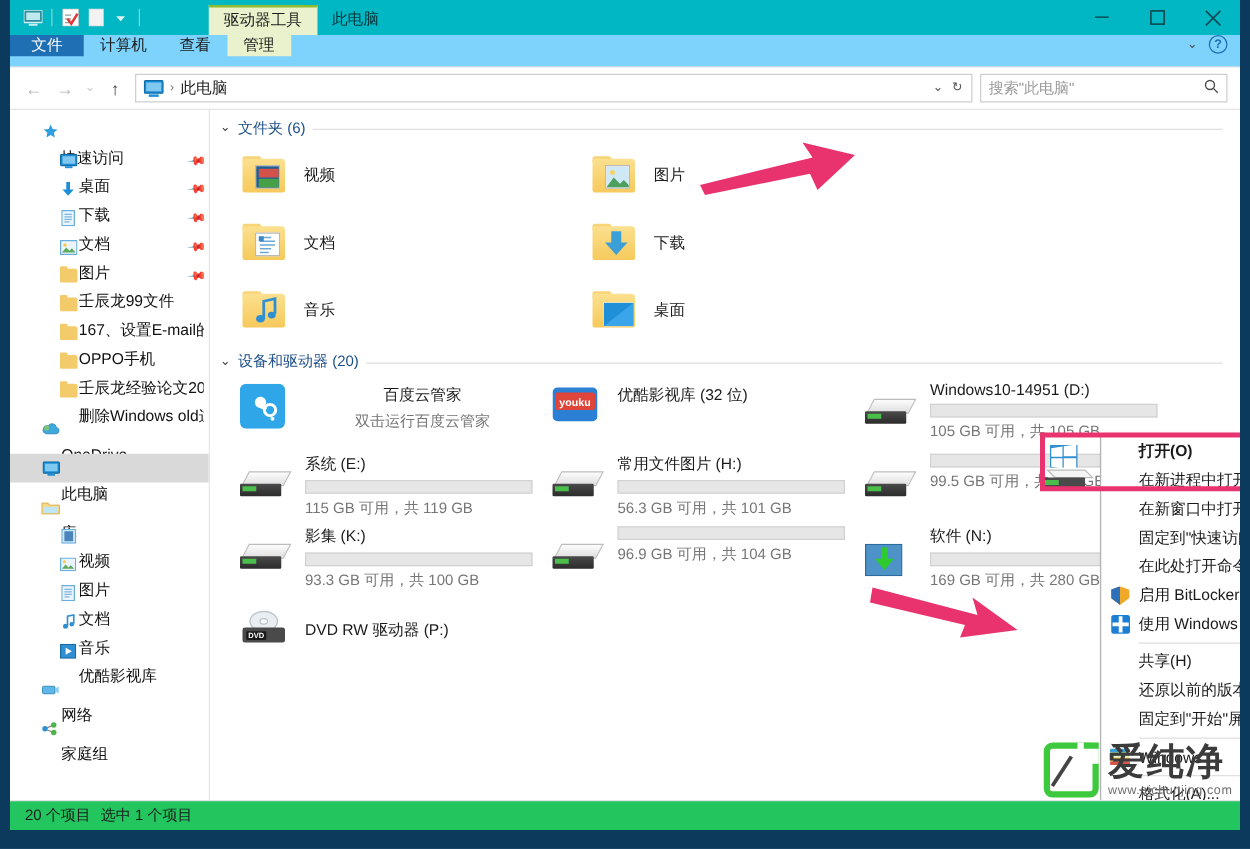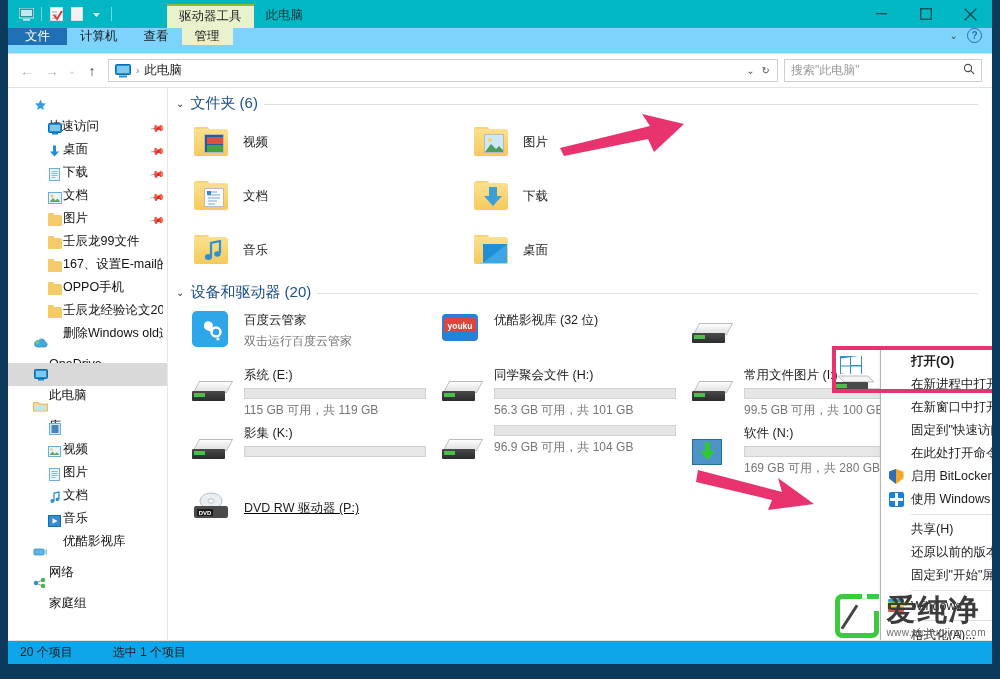--- a/index.html
+++ b/index.html
@@ -124,21 +124,21 @@
     background:#f3cb6b; border-radius:1px 1px 0 0;
   }
 
   
   .content { flex: 1; position: relative; background: #fff; overflow: hidden; }
   .grp-head {
     display: flex; align-items: center; gap: 6px;
     padding: 6px 14px 2px 8px; 
   }
   .grp-chev { color: #3a3a3a; font-size: 10px; }
-  .grp-title { font-size: 15px; color: #1b4f8a; white-space: nowrap; }
+  .grp-title { font-size: 12px; color: #1b4f8a; white-space: nowrap; }
   .grp-rule { flex: 1; height: 1px; background: #e0e0e0; margin-top: 2px; }
 
   .grid { display: flex; flex-wrap: wrap; padding-left: 14px; }
   .cell {
     width: 280px; height: 54px; display: flex; align-items: center;
     gap: 9px; padding-left: 10px;
   }
   .cell .icn { width: 42px; flex: 0 0 42px; display: flex; align-items: center; justify-content: center; }
   .cell .lbl { font-size: 12.5px; color: #1b1b1b; }
 
@@ -226,22 +226,22 @@
   .winrar {
     width: 16px; height: 14px; position: relative;
   }
   .winrar i {
     position:absolute; left:0; width:16px; height:3px; display:block; border-radius:1px;
   }
 
   
   .statusbar {
     height: 24px; flex: 0 0 24px; display: flex; align-items: center;
-    border-top: 1px solid #e3e3e3; padding-left: 12px; gap: 40px;
-    font-size: 12px; color: #1b1b1b; background: #0ea5e9;
+    border-top: 1px solid #e3e3e3; padding-left: 12px; gap: 8px;
+    font-size: 12px; color: #1b1b1b; background: #22c55e;
   }
 
   
   .hl {
     position: absolute; border: 4px solid #e8336e; z-index: 60; pointer-events: none;
   }
   .arrow { position: absolute; z-index: 61; pointer-events: none; }
   .watermark {
     position: absolute; right: 6px; bottom: 2px; z-index: 70;
     display: flex; align-items: center; gap: 7px;
@@ -697,21 +697,21 @@
         <div class="dcell">
           <span class="dicon" style="padding-top:4px;">
             <svg width="36" height="36" viewBox="0 0 36 36">
                 <rect width="36" height="36" rx="5" fill="#2fa6e8"></rect>
                 <path d="M12 14a4.5 4.5 0 1 1 4.4 5.4h-.1A4.5 4.5 0 0 1 12 14z" fill="#fff"></path>
                 <circle cx="24" cy="21" r="4.5" fill="none" stroke="#fff" stroke-width="2.4"></circle>
                 <path d="M16.6 18.6l4.4 2" stroke="#fff" stroke-width="2.2"></path>
                 <circle cx="26" cy="28" r="1.6" fill="#fff"></circle>
               </svg>
           </span>
-          <span class="dinfo" style="padding-top:5px;">
+          <span class="dinfo" style="padding-top:5px;text-align:center;">
             <div class="dname">百度云管家</div>
             <div class="dsub">双击运行百度云管家</div>
           </span>
         </div>
 
         <div class="dcell">
           <span class="dicon" style="padding-top:4px;">
             <svg width="36" height="32" viewBox="0 0 36 32">
                 <rect y="3" width="36" height="27" rx="4" fill="#2b7fd4"></rect>
                 <rect x="2" y="7" width="32" height="14" rx="2" fill="#e0453c"></rect>
@@ -720,62 +720,67 @@
           </span>
           <span class="dinfo" style="padding-top:5px;">
             <div class="dname">优酷影视库 (32 位)</div>
           </span>
         </div>
 
         <div class="dcell">
           <span class="dicon">
             <span class="hdd"><span class="top"></span><span class="front"></span><span class="grn"></span></span>
           </span>
+          <span class="dinfo">
+            <div class="dname">Windows10-14951 (D:)</div>
+            <div class="bar"><span class="fill" style="width:0%"></span></div>
+            <div class="dsub">105 GB 可用，共 105 GB</div>
+          </span>
         </div>
 
         <div class="dcell">
           <span class="dicon">
             <span class="hdd"><span class="top"></span><span class="front"></span><span class="grn"></span></span>
           </span>
           <span class="dinfo">
             <div class="dname">系统 (E:)</div>
             <div class="bar"><span class="fill" style="width:7%"></span></div>
             <div class="dsub">115 GB 可用，共 119 GB</div>
           </span>
         </div>
 
         <div class="dcell">
           <span class="dicon">
             <span class="hdd"><span class="top"></span><span class="front"></span><span class="grn"></span></span>
           </span>
           <span class="dinfo">
-            <div class="dname">同学聚会文件 (H:)</div>
+            <div class="dname">常用文件图片 (H:)</div>
             <div class="bar"><span class="fill" style="width:9%"></span></div>
             <div class="dsub">56.3 GB 可用，共 101 GB</div>
           </span>
         </div>
 
         <div class="dcell">
           <span class="dicon">
             <span class="hdd"><span class="top"></span><span class="front"></span><span class="grn"></span></span>
           </span>
           <span class="dinfo">
-            <div class="dname">常用文件图片 (I:)</div>
             <div class="bar"><span class="fill" style="width:0%"></span></div>
             <div class="dsub">99.5 GB 可用，共 100 GB</div>
           </span>
         </div>
 
         <div class="dcell">
           <span class="dicon">
             <span class="hdd"><span class="top"></span><span class="front"></span><span class="grn"></span></span>
           </span>
           <span class="dinfo">
             <div class="dname">影集 (K:)</div>
             <div class="bar"><span class="fill" style="width:10%"></span></div>
+            <div class="dsub">93.3 GB 可用，共 100 GB</div>
           </span>
         </div>
 
         <div class="dcell">
           <span class="dicon">
             <span class="hdd"><span class="top"></span><span class="front"></span><span class="grn"></span></span>
           </span>
           <span class="dinfo">
             <div class="bar"><span class="fill" style="width:10%"></span></div>
             <div class="dsub">96.9 GB 可用，共 104 GB</div>
@@ -799,21 +804,21 @@
         <div class="dcell" style="align-items:center;">
           <span class="dicon" style="padding-top:0;">
             <svg width="38" height="30" viewBox="0 0 38 30">
                 <ellipse cx="19" cy="9" rx="11" ry="8" fill="#e8eef2" stroke="#b6c2ca"></ellipse>
                 <ellipse cx="19" cy="9" rx="3" ry="2.2" fill="#fff" stroke="#b6c2ca"></ellipse>
                 <rect x="2" y="14" width="34" height="12" rx="2" fill="#4a4a4a"></rect>
                 <rect x="5" y="17" width="16" height="7" rx="1" fill="#1a1a1a"></rect>
                 <text x="13" y="22.8" font-size="6" fill="#fff" text-anchor="middle" font-family="Liberation Sans, sans-serif" font-weight="bold">DVD</text>
               </svg>
           </span>
-          <span class="dinfo" style="padding-top:0;text-decoration:underline;">
+          <span class="dinfo" style="padding-top:0;">
             <div class="dname" style="margin-bottom:0;">DVD RW 驱动器 (P:)</div>
           </span>
         </div>
       </div>
 
       <div class="ctxmenu">
         <div class="mi bold">
           <span class="mico"></span>
           <span>打开(O)</span>
         </div>

